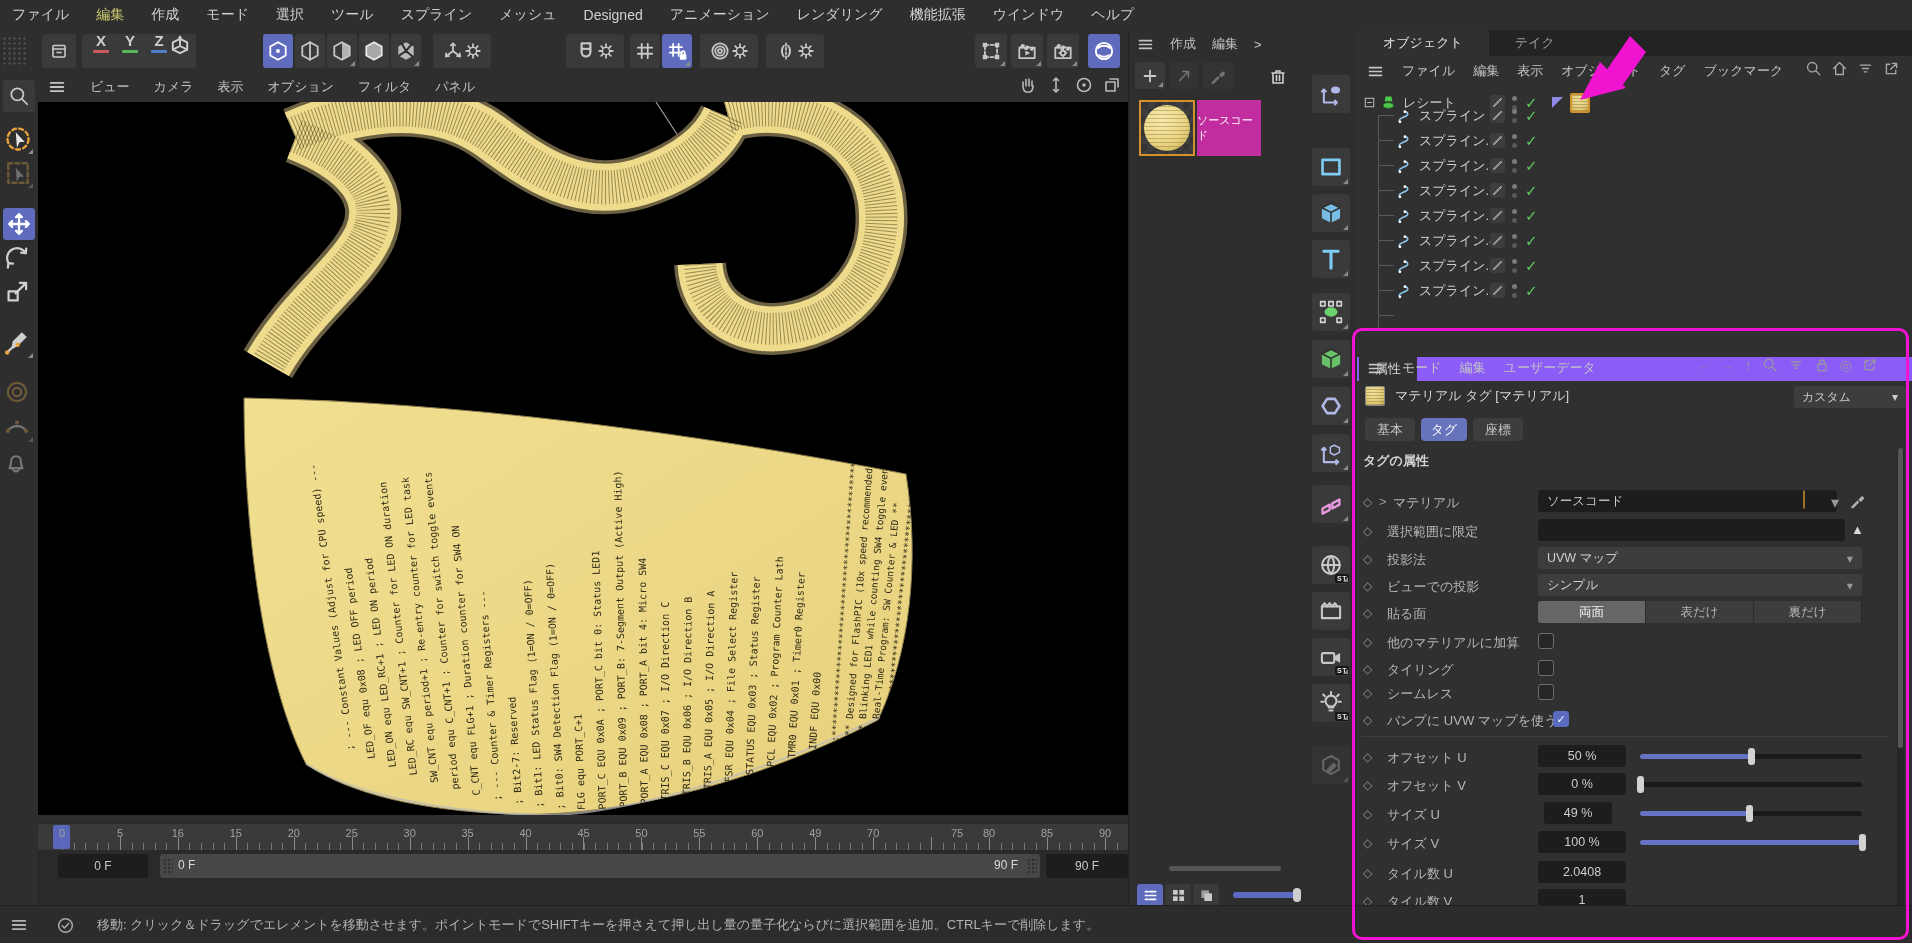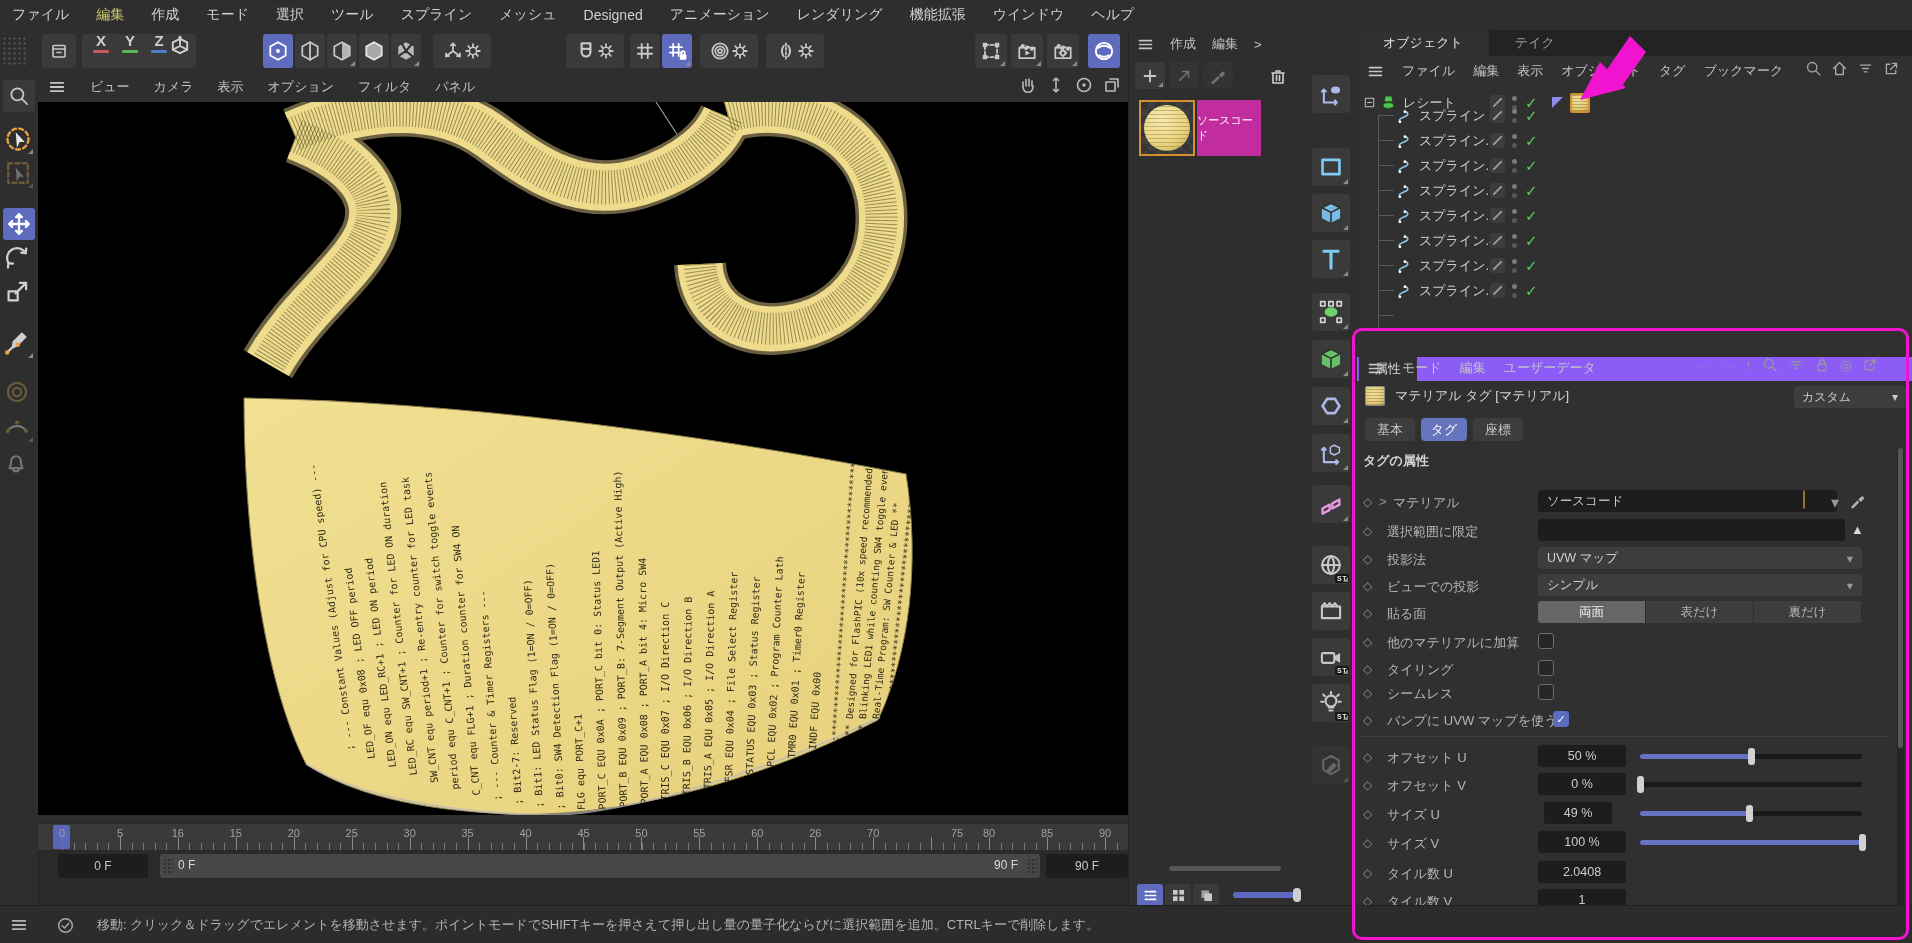--- a/index.html
+++ b/index.html
@@ -664,21 +664,21 @@
           <span class="ruler-num" style="left: 197.833px;">15</span>
           <span class="ruler-num" style="left: 255.778px;">20</span>
           <span class="ruler-num" style="left: 313.722px;">25</span>
           <span class="ruler-num" style="left: 371.667px;">30</span>
           <span class="ruler-num" style="left: 429.611px;">35</span>
           <span class="ruler-num" style="left: 487.556px;">40</span>
           <span class="ruler-num" style="left: 545.5px;">45</span>
           <span class="ruler-num" style="left: 603.444px;">50</span>
           <span class="ruler-num" style="left: 661.389px;">55</span>
           <span class="ruler-num" style="left: 719.333px;">60</span>
-          <span class="ruler-num" style="left: 777.278px;">26</span>
+          <span class="ruler-num" style="left: 777.278px;">49</span>
           <span class="ruler-num" style="left: 835.222px;">70</span>
           <span class="ruler-num" style="left: 919px;">75</span>
           <span class="ruler-num" style="left: 951.111px;">80</span>
           <span class="ruler-num" style="left: 1009.06px;">85</span>
           <span class="ruler-num" style="left: 1067px;">90</span>
         </div>
     </div>
     <div class="tl-field" style="left:20px;width:90px">0 F</div>
     <div id="rangebar">
       <div class="dotgrip" style="left:3px"></div>

